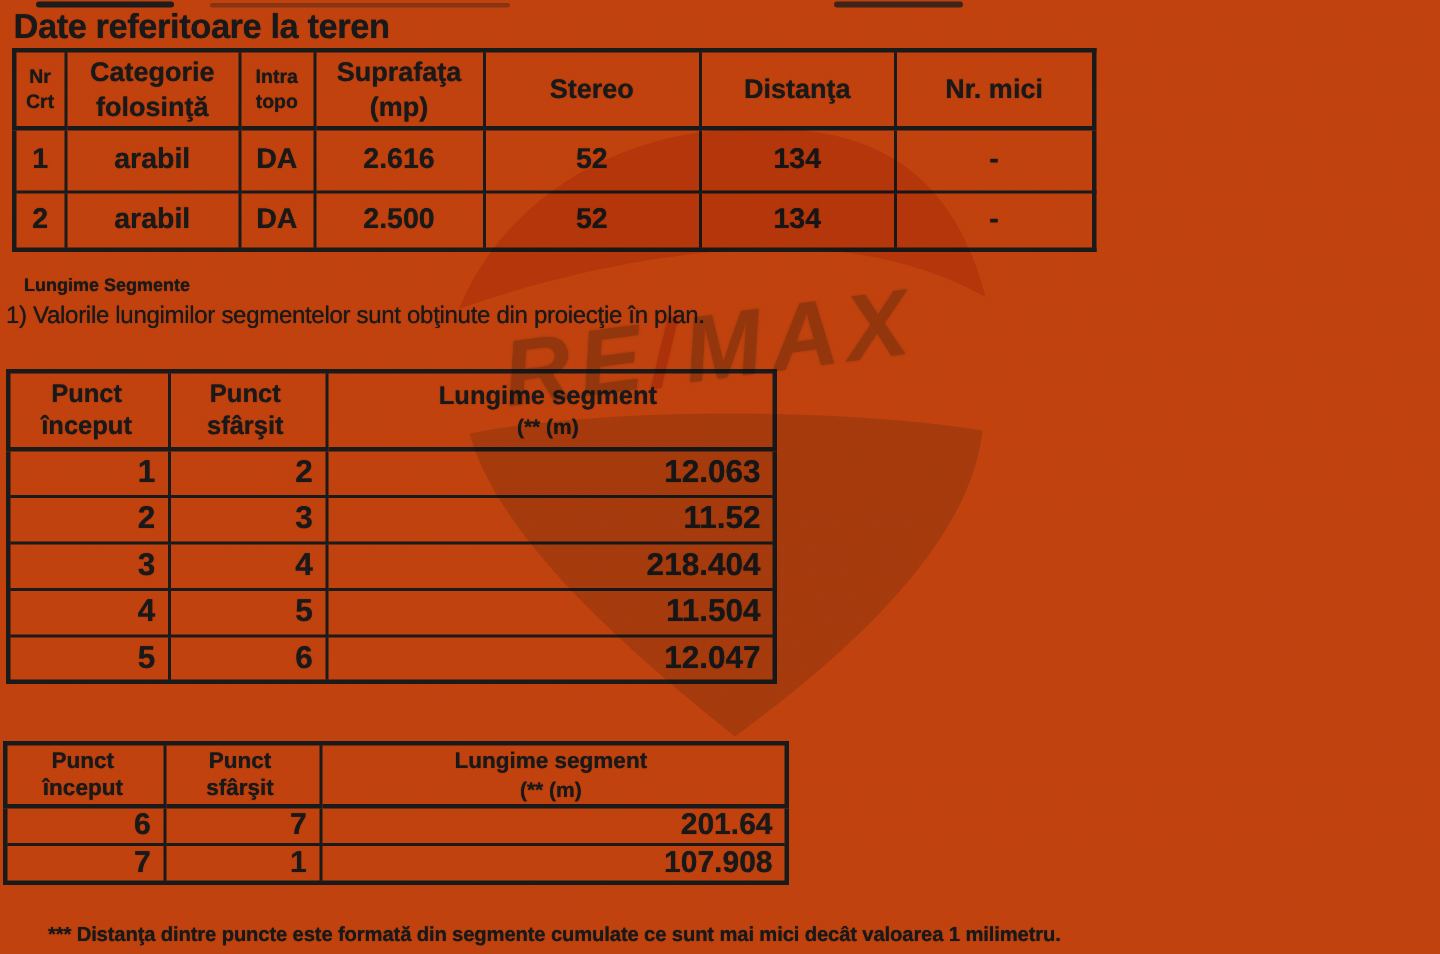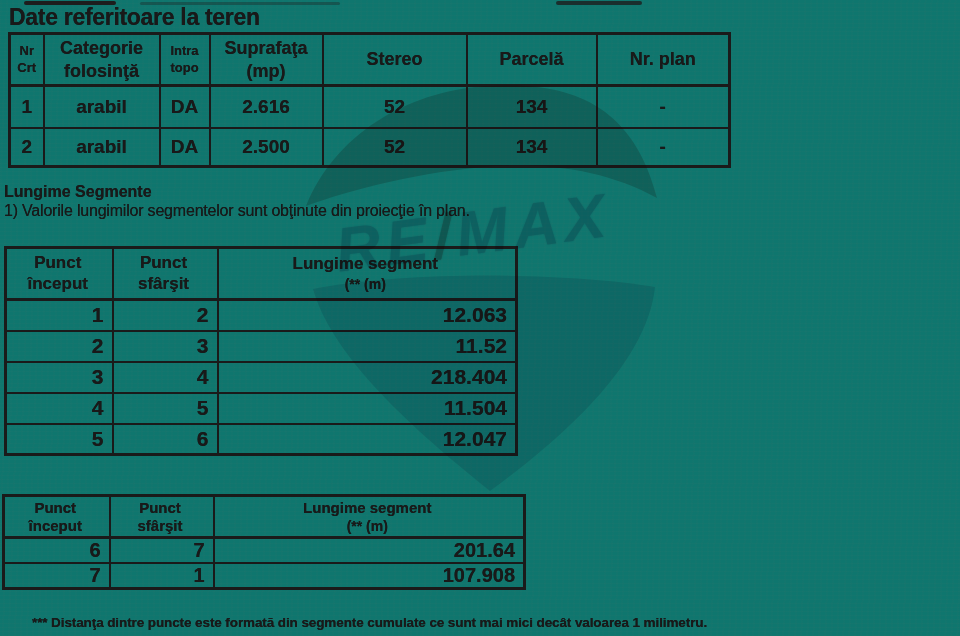--- a/index.html
+++ b/index.html
@@ -3,43 +3,43 @@
 <meta charset="utf-8">
 <style>
   html,body{margin:0;padding:0;}
   body{
     font-family:"Liberation Sans", sans-serif;
     background:#e9e8e5;
   }
   #page{
     position:relative;
     width:960px;height:636px;
-    background:#0f766e;
+    background:#c2410c;
     overflow:hidden;
     color:#191919;
   }
   
   .scan-noise{
     position:absolute;inset:0;z-index:3;pointer-events:none;
     background:
       repeating-linear-gradient(0deg, rgba(120,110,100,0.045) 0 1px, rgba(0,0,0,0) 1px 4px),
       repeating-linear-gradient(92deg, rgba(110,105,95,0.03) 0 2px, rgba(0,0,0,0) 2px 6px);
   }
   .frag{position:absolute;z-index:4;background:#1d1d1d;border-radius:2px;}
 
   .scan-text{ text-shadow:0 0 .6px rgba(20,20,20,.85); }
   .pre{ white-space:pre-line; }
 
   .doc-title{
     position:absolute;left:9px;top:4px;z-index:10;
     font-size:23px;font-weight:700;letter-spacing:-.3px;
   }
   .section-heading{
-    position:absolute;left:4px;top:183px;z-index:10;
-    font-size:16px;font-weight:700;
+    position:absolute;left:16px;top:183px;z-index:10;
+    font-size:12px;font-weight:700;
   }
   .section-note{
     position:absolute;left:4px;top:202px;z-index:10;
     font-size:16px;font-weight:400;letter-spacing:-.2px;
   }
 
   table{ border-collapse:collapse; table-layout:fixed; position:absolute; z-index:10; }
   table, td, th { border:2px solid #1a1a1a; }
   table{ border-width:3px; }
   td,th{ padding:0 6px; overflow:hidden; }
@@ -121,22 +121,22 @@
         <tr class="hdr">
       <th class="small pre scan-text">Nr
 Crt</th>
       <th class="pre scan-text">Categorie
 folosinţă</th>
       <th class="small pre scan-text">Intra
 topo</th>
       <th class="pre scan-text">Suprafaţa
 (mp)</th>
       <th class="scan-text">Stereo</th>
-      <th class="scan-text">Parcelă</th>
-      <th class="scan-text">Nr. plan</th>
+      <th class="scan-text">Distanţa</th>
+      <th class="scan-text">Nr. mici</th>
     </tr>
     <tr class="r1">
       <td class="scan-text">1</td>
       <td class="scan-text">arabil</td>
       <td class="scan-text">DA</td>
       <td class="scan-text">2.616</td>
       <td class="scan-text">52</td>
       <td class="scan-text">134</td>
       <td class="scan-text">-</td>
     </tr>

